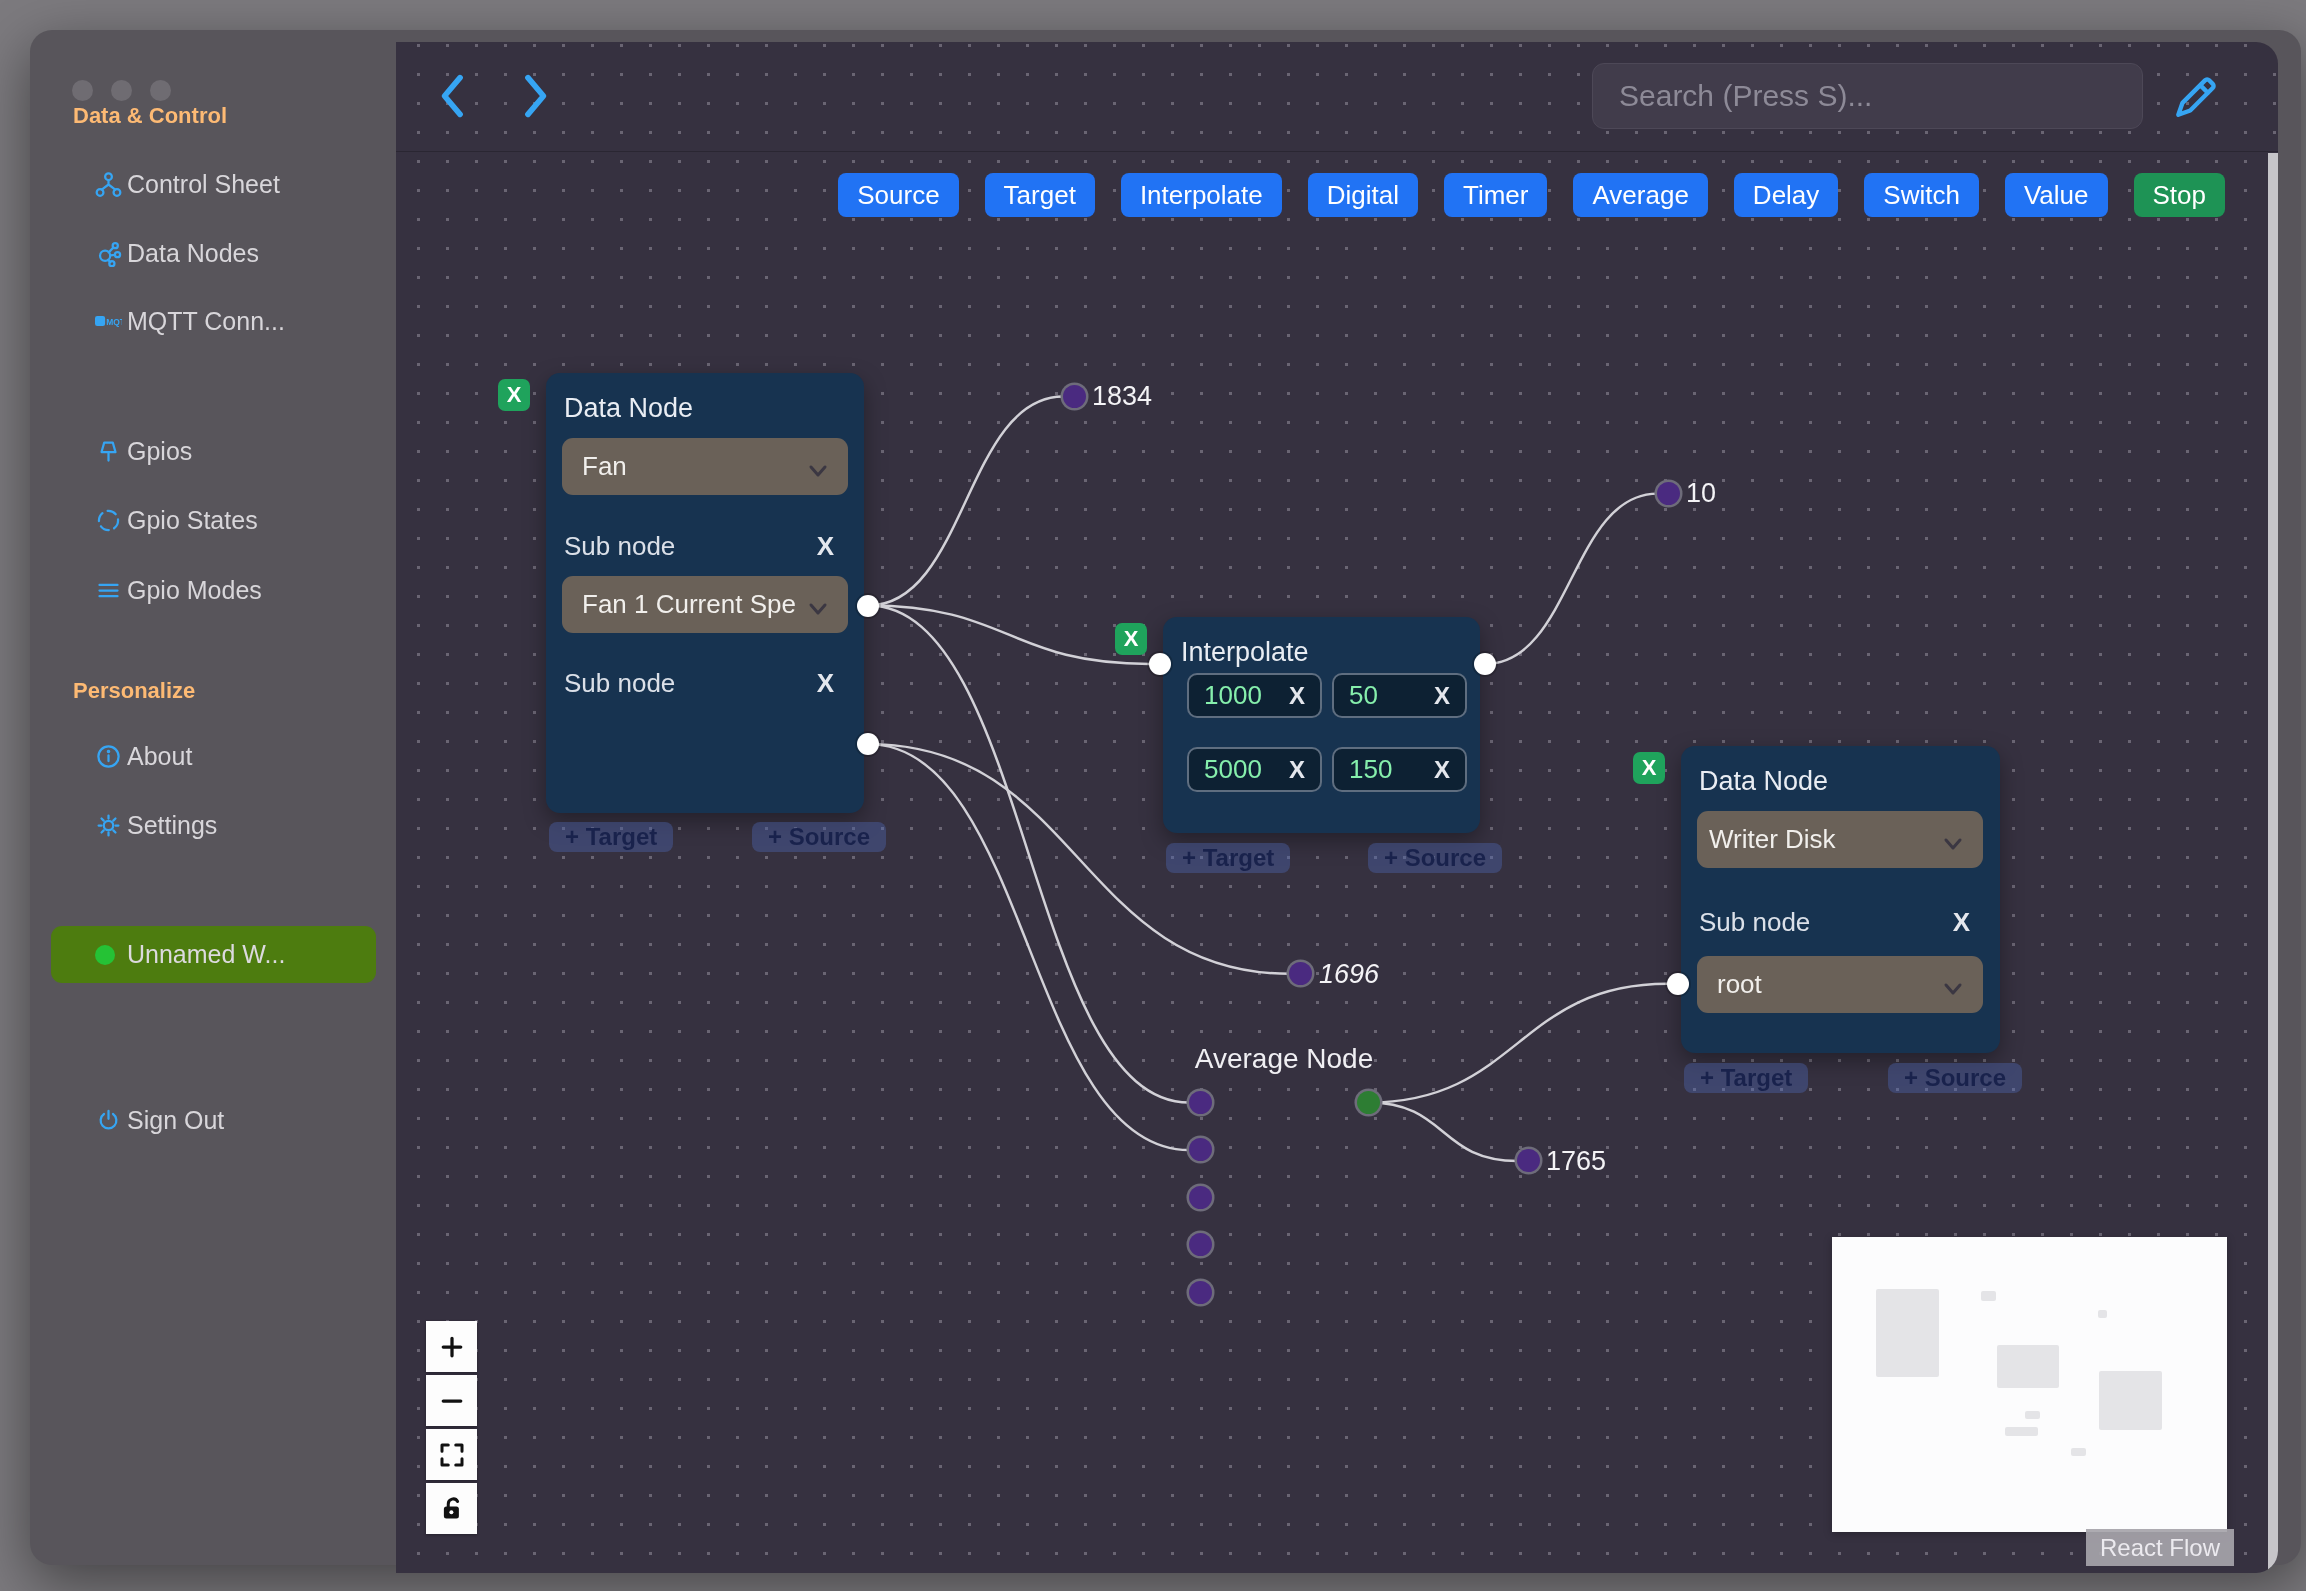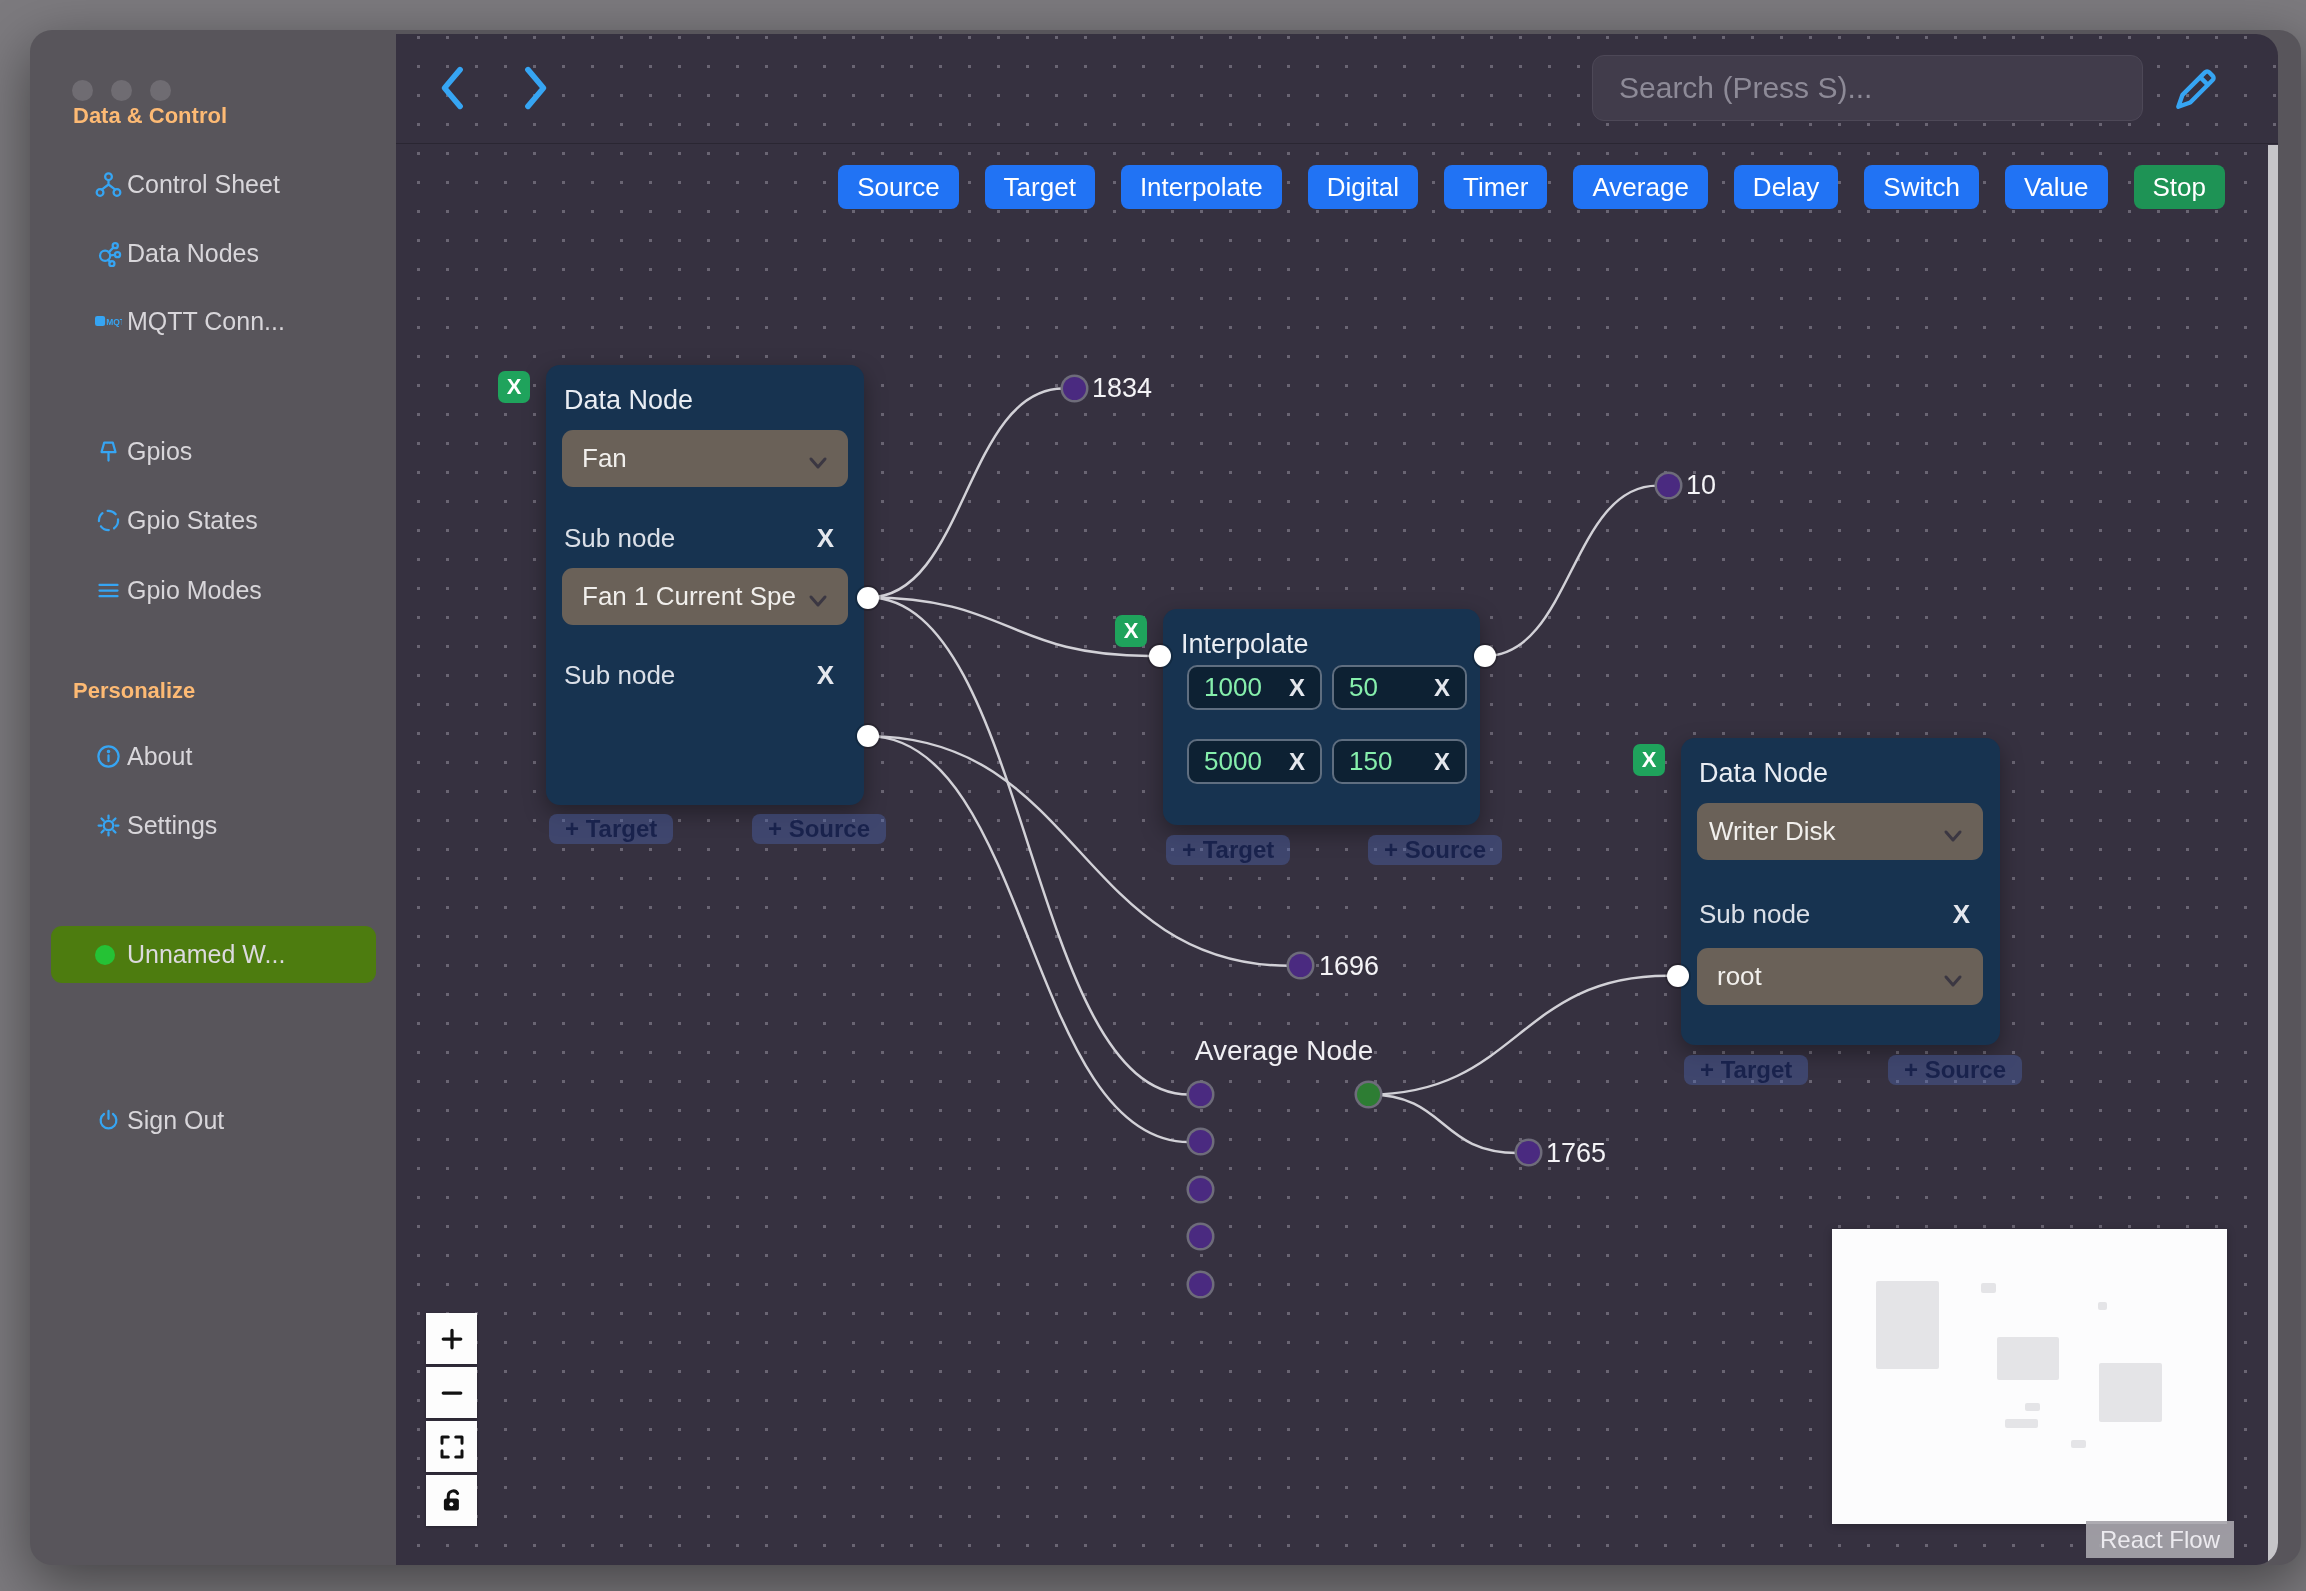--- a/index.html
+++ b/index.html
@@ -17,21 +17,21 @@
   .side-header { position:absolute; left:43px; color:#fdba74; font-size:22px; font-weight:700; height:34px; line-height:34px; }
   .side-item { position:absolute; left:0; width:368px; height:34px; display:flex; align-items:center; cursor:pointer; }
   .side-item .s-icon { position:absolute; left:65px; width:27px; height:27px; display:flex; align-items:center; justify-content:center; }
   .side-item .s-label { position:absolute; left:97px; color:#d8d6da; font-size:25px; white-space:nowrap; }
   .workspace-row { position:absolute; left:21px; top:896px; width:325px; height:57px; background:#4d7c0f;
     border-radius:11px; display:flex; align-items:center; cursor:pointer; }
   .workspace-row .dot { position:absolute; left:44px; width:20px; height:20px; border-radius:50%; }
   .workspace-row .s-label { position:absolute; left:76px; color:#dcdade; font-size:25px; }
 
   
-  .canvas { position:absolute; left:366px; top:4px; width:1882px; height:1531px;
+  .canvas { position:absolute; left:366px; top:12px; width:1882px; height:1531px;
     background:#363140; border-radius:0 22px 22px 0; overflow:hidden; }
   .dots-bg { position:absolute; inset:0;
     background-image:radial-gradient(circle, rgba(214,211,224,.32) 1.7px, transparent 1.8px);
     background-size:29px 29px; background-position:8px 18px; }
   .head-divider { position:absolute; left:0; top:109px; width:100%; height:1px; background:rgba(0,0,0,.22); }
   .scrollbar { position:absolute; right:0; top:111px; bottom:0; width:10px; background:#c6c5c9; }
 
   .nav-chevrons { position:absolute; left:40px; top:30px; display:flex; gap:48px; }
   .nav-chevrons .chv { width:34px; height:48px; cursor:pointer; }
 
@@ -318,21 +318,21 @@
         <div class="port-dot" style="background: rgb(74, 42, 128); left: 793px; top: 1096px;"></div>
         <div class="port-dot" style="background: rgb(74, 42, 128); left: 793px; top: 1144px;"></div>
         <div class="port-dot" style="background: rgb(74, 42, 128); left: 793px; top: 1191px;"></div>
         <div class="port-dot" style="background: rgb(74, 42, 128); left: 793px; top: 1239px;"></div>
         <div class="port-dot" style="background: rgb(45, 125, 51); left: 961px; top: 1049px;"></div>
         <div class="port-dot" style="background: rgb(74, 42, 128); left: 667px; top: 343px;"></div>
         <div class="edge-label" style="left: 696px; top: 354px;">1834</div>
         <div class="port-dot" style="background: rgb(74, 42, 128); left: 1261px; top: 440px;"></div>
         <div class="edge-label" style="left: 1290px; top: 451px;">10</div>
         <div class="port-dot" style="background: rgb(74, 42, 128); left: 893px; top: 920px;"></div>
-        <div class="edge-label" style="left: 923px; top: 932px;">1696</div>
+        <div class="edge-label" style="left: 923px; top: 932px; font-style: italic;">1696</div>
         <div class="port-dot" style="background: rgb(74, 42, 128); left: 1121px; top: 1107px;"></div>
         <div class="edge-label" style="left: 1150px; top: 1119px;">1765</div>
       </div>
 
     <div class="rf-controls" id="rf-controls">
         <button class="rf-ctl">
           <svg viewBox="0 0 24 24" width="30" height="30" fill="none" stroke="#111" stroke-width="2" stroke-linecap="round" stroke-linejoin="round">
             <path d="M12 5v14M5 12h14" stroke="#111" stroke-width="2.6"></path>
           </svg>
         </button>

